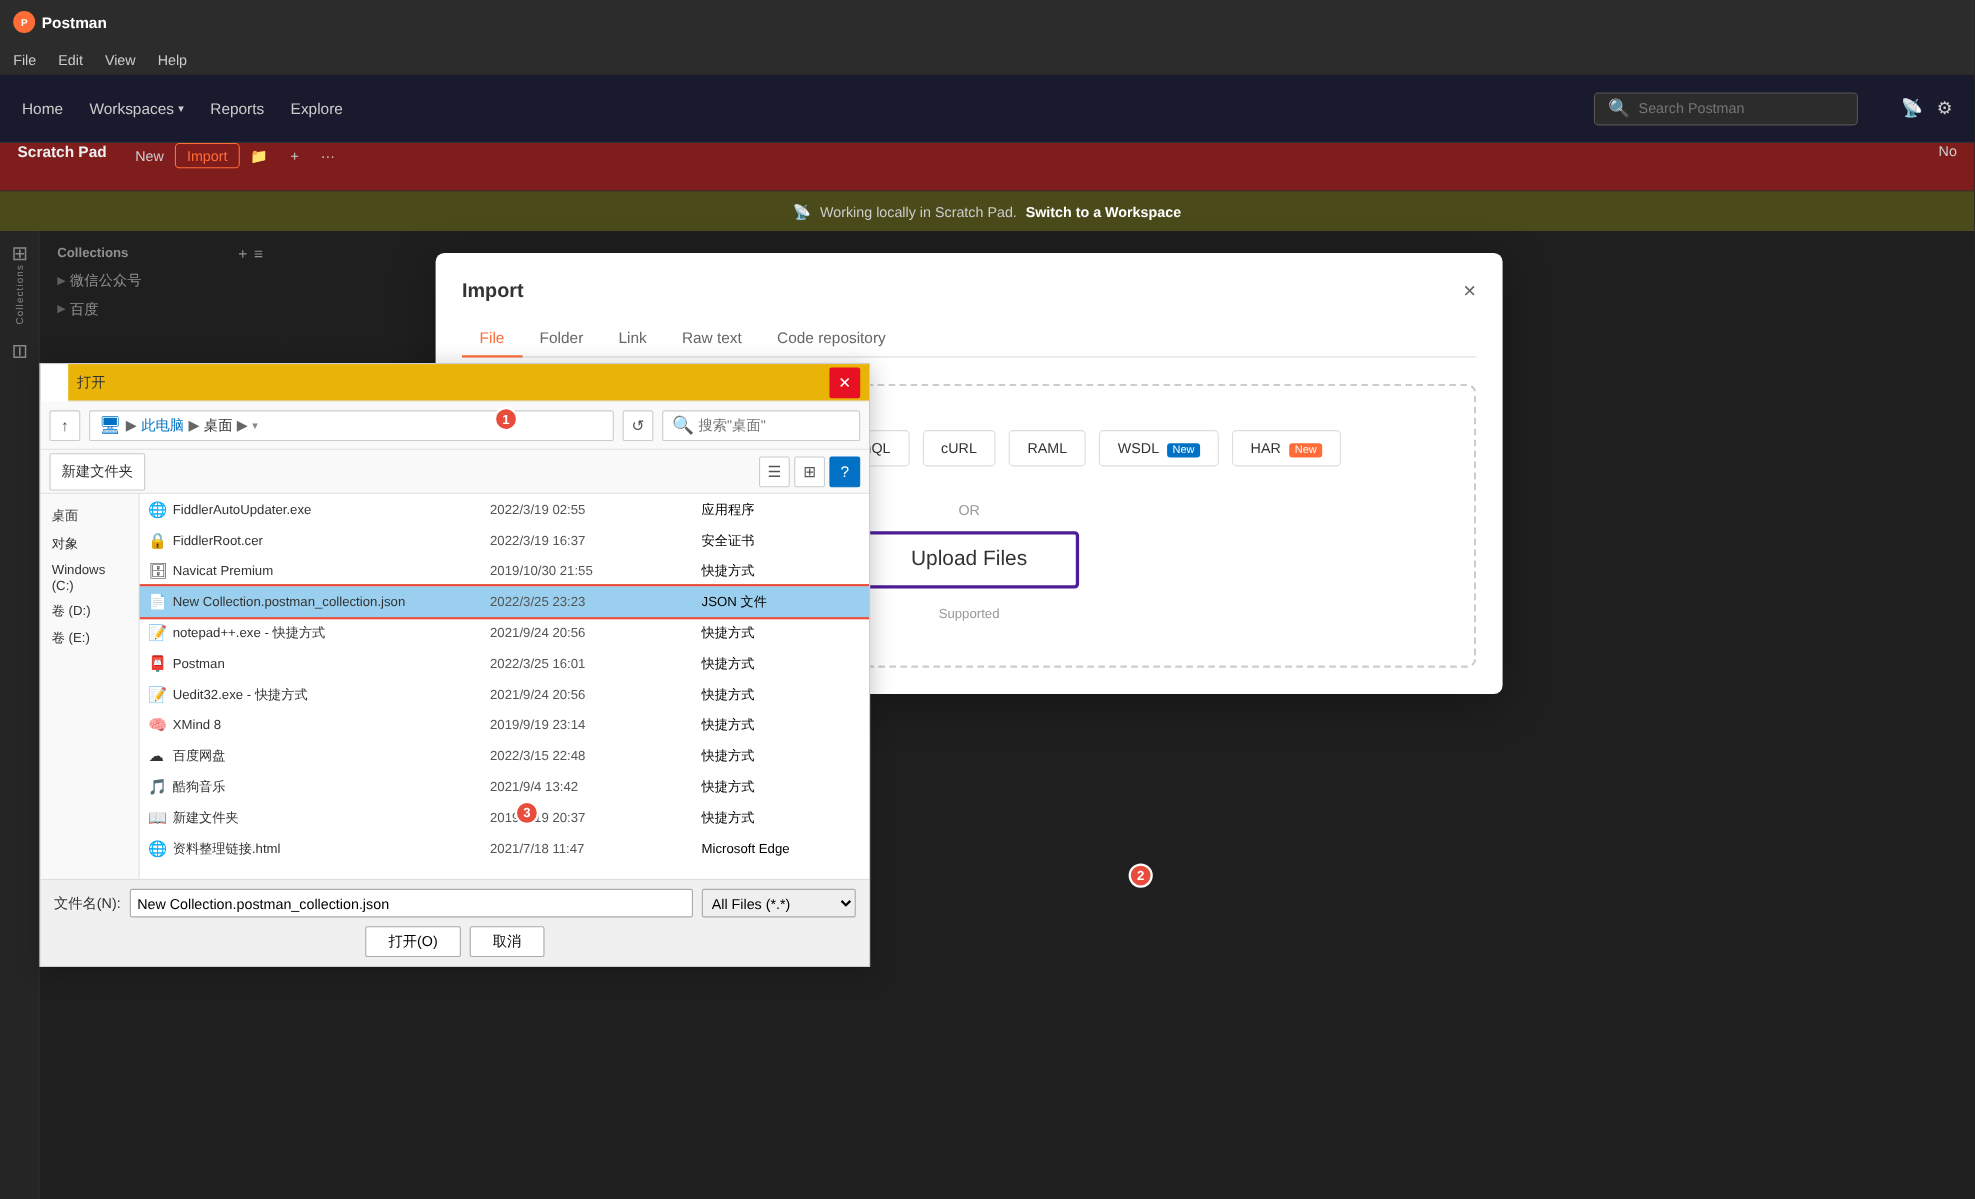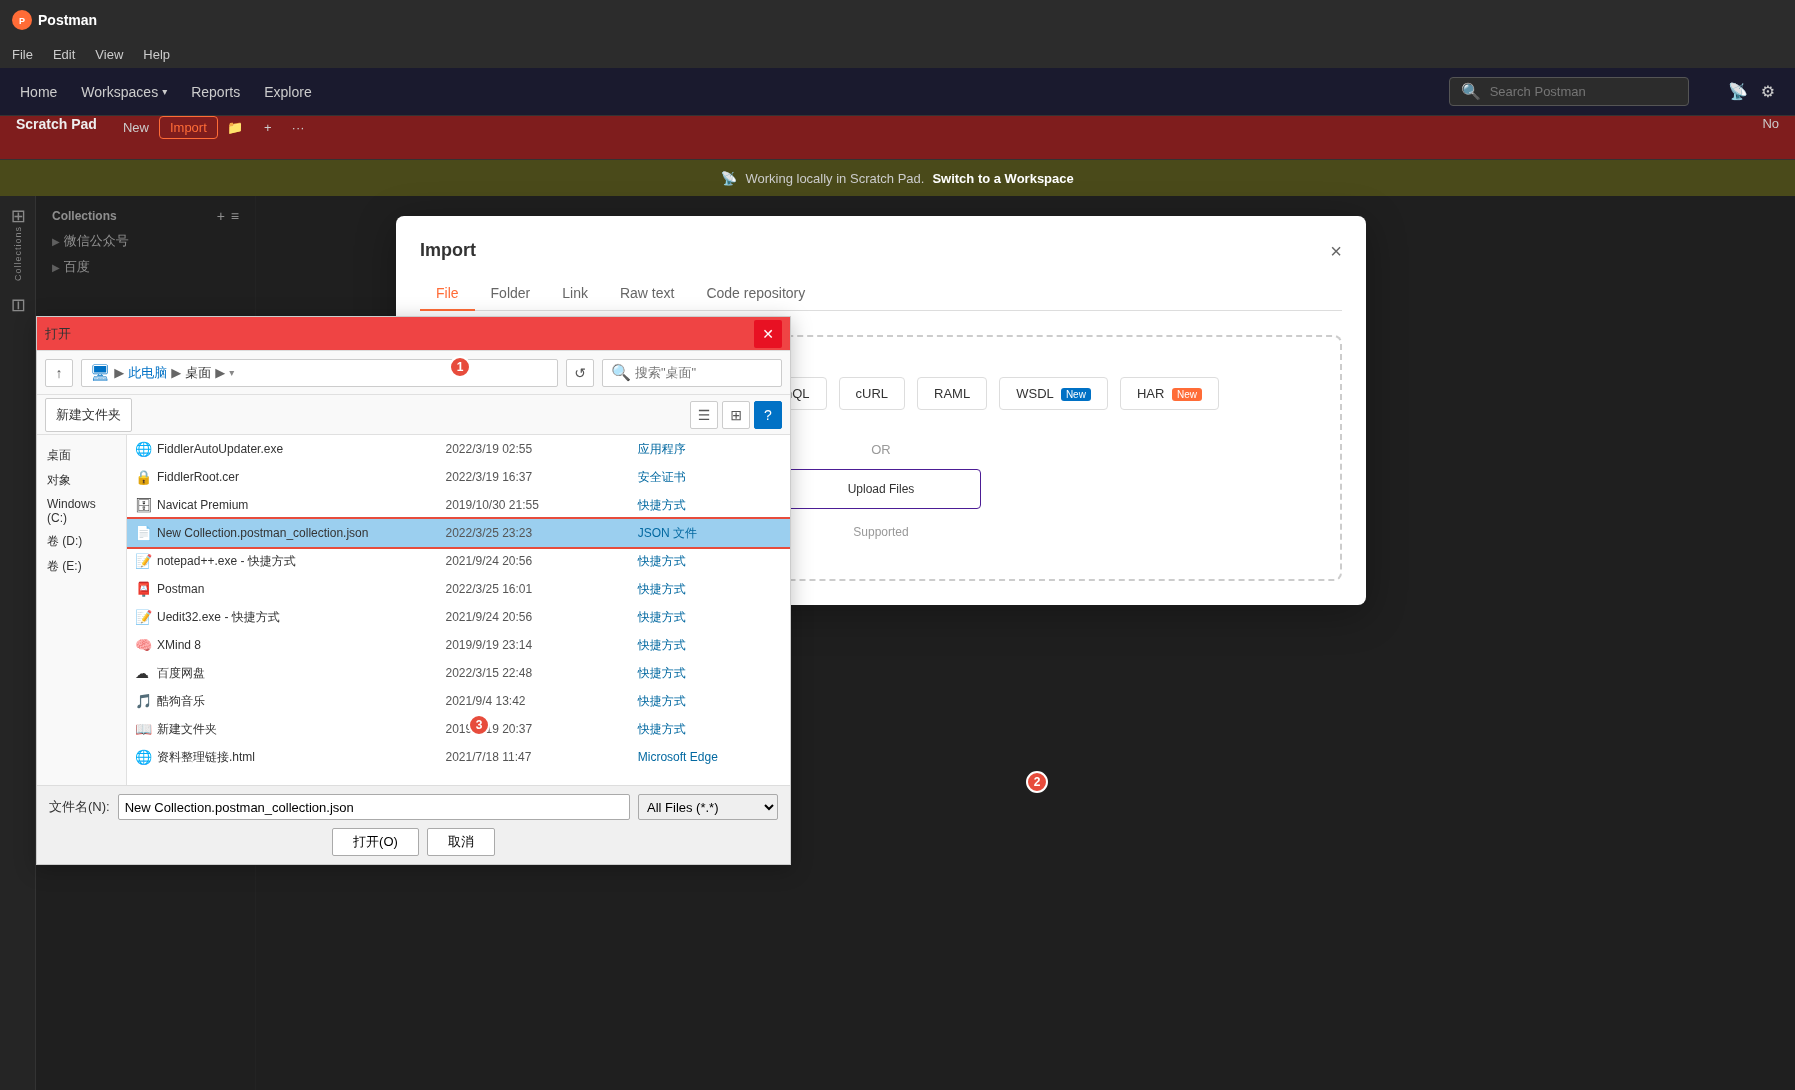--- a/index.html
+++ b/index.html
@@ -6,21 +6,21 @@
     body { font-family: -apple-system, BlinkMacSystemFont, 'Segoe UI', sans-serif; background: #2c2c2c; width: 1795px; height: 1090px; overflow: hidden; position: relative; }
 
     
     .topbar { background: #2c2c2c; height: 40px; display: flex; align-items: center; padding: 0 12px; gap: 8px; }
     .topbar-logo { display: flex; align-items: center; gap: 6px; color: #fff; font-size: 14px; font-weight: 600; }
     .logo-icon { width: 20px; height: 20px; background: #ff6c37; border-radius: 50%; display: flex; align-items: center; justify-content: center; color: white; font-size: 10px; }
     .menu-bar { background: #2c2c2c; height: 28px; display: flex; align-items: center; padding: 0 12px; gap: 20px; }
     .menu-bar span { color: #ccc; font-size: 13px; cursor: pointer; }
 
     
-    .navbar { background: #1a1a2e; height: 48px; display: flex; align-items: center; padding: 0 20px; gap: 24px; border-bottom: 1px solid #333; }
+    .navbar { background: #1a1a2e; height: 62px; display: flex; align-items: center; padding: 0 20px; gap: 24px; border-bottom: 1px solid #333; }
     .nav-link { color: #ccc; font-size: 14px; cursor: pointer; display: flex; align-items: center; gap: 4px; }
     .search-bar { margin-left: auto; background: #2c2c2c; border: 1px solid #555; border-radius: 4px; padding: 4px 12px; display: flex; align-items: center; gap: 8px; width: 240px; }
     .search-bar input { background: transparent; border: none; outline: none; color: #ccc; font-size: 13px; width: 100%; }
     .nav-icons { display: flex; gap: 12px; align-items: center; margin-left: 16px; }
     .nav-icon { color: #ccc; font-size: 16px; cursor: pointer; }
 
     
     .workspacebar { background: #7f1d1d; height: 44px; display: flex; align-items: flex-start; padding: 0 16px; border-bottom: 1px solid #333; }
     .workspace-title { color: #eee; font-size: 14px; font-weight: 600; margin-right: 16px; }
     .workspace-btn { color: #ccc; font-size: 13px; cursor: pointer; padding: 4px 10px; border-radius: 4px; border: none; background: transparent; }
@@ -51,27 +51,27 @@
     .modal-title { font-size: 18px; font-weight: 700; color: #333; }
     .modal-close { background: none; border: none; font-size: 20px; cursor: pointer; color: #666; line-height: 1; }
     .modal-tabs { display: flex; gap: 0; border-bottom: 1px solid #ddd; margin-bottom: 24px; }
     .modal-tab { padding: 8px 16px; font-size: 14px; color: #666; cursor: pointer; border-bottom: 2px solid transparent; margin-bottom: -1px; }
     .modal-tab.active { color: #ff6c37; border-bottom: 2px solid #ff6c37; }
     .import-source-row { display: flex; gap: 12px; flex-wrap: wrap; justify-content: center; margin-bottom: 20px; }
     .import-source-btn { padding: 8px 16px; border: 1px solid #ddd; border-radius: 4px; background: #fff; color: #333; font-size: 13px; cursor: pointer; }
     .badge-new { background: #ff6c37; color: white; font-size: 10px; padding: 1px 5px; border-radius: 3px; margin-left: 4px; }
     .badge-new-blue { background: #0071c5; color: white; font-size: 10px; padding: 1px 5px; border-radius: 3px; margin-left: 4px; }
     .import-or { color: #999; font-size: 13px; margin: 12px 0; }
-    .upload-btn { border: 1px solid #4c1d95; border-radius: 4px; padding: 12px 32px; background: #fff; color: #333; font-size: 12px; cursor: pointer; min-width: 200px; text-align: center; }
+    .upload-btn { border: 3px solid #4c1d95; border-radius: 4px; padding: 12px 32px; background: #fff; color: #333; font-size: 19px; cursor: pointer; min-width: 200px; text-align: center; }
     .import-dashed-area { border: 2px dashed #ccc; border-radius: 8px; width: 100%; padding: 40px; display: flex; flex-direction: column; align-items: center; justify-content: center; min-height: 200px; }
     .supported-text { color: #999; font-size: 12px; margin-top: 16px; }
 
     
     .file-dialog { position: absolute; left: 0; top: 120px; width: 755px; background: #fff; border: 1px solid #ccc; box-shadow: 0 4px 20px rgba(0,0,0,0.25); z-index: 30; }
-    .file-dialog-titlebar { background: #ef4444; height: 34px; display: flex; align-items: center; padding: 0 8px; justify-content: space-between; border-bottom: 1px solid #ddd; }
+    .file-dialog-titlebar { background: #eab308; height: 34px; display: flex; align-items: center; padding: 0 8px; justify-content: space-between; border-bottom: 1px solid #ddd; margin-left: 25px; }
     .file-dialog-title { font-size: 13px; color: #333; }
     .file-dialog-close { width: 28px; height: 28px; background: #e81123; border: none; color: white; font-size: 14px; cursor: pointer; display: flex; align-items: center; justify-content: center; border-radius: 2px; }
     .file-dialog-toolbar { background: #f9f9f9; height: 44px; display: flex; align-items: center; padding: 0 8px; gap: 8px; border-bottom: 1px solid #e0e0e0; }
     .breadcrumb-area { display: flex; align-items: center; gap: 4px; flex: 1; background: #fff; border: 1px solid #ccc; border-radius: 2px; height: 28px; padding: 0 8px; }
     .breadcrumb-item { color: #0071c5; font-size: 13px; cursor: pointer; }
     .breadcrumb-sep { color: #666; font-size: 13px; }
     .breadcrumb-current { color: #333; font-size: 13px; }
     .toolbar-btn { width: 28px; height: 28px; background: #fff; border: 1px solid #ccc; border-radius: 2px; cursor: pointer; display: flex; align-items: center; justify-content: center; font-size: 14px; color: #555; }
     .search-box { background: #fff; border: 1px solid #ccc; border-radius: 2px; height: 28px; padding: 0 8px; display: flex; align-items: center; gap: 4px; width: 180px; }
     .search-box input { border: none; outline: none; font-size: 13px; color: #666; width: 100%; }
@@ -84,21 +84,21 @@
     .file-list { flex: 1; overflow-y: auto; }
     .file-list-header { display: flex; background: #f0f0f0; border-bottom: 1px solid #ddd; height: 28px; align-items: center; padding: 0 8px; font-size: 12px; color: #555; user-select: none; }
     .file-col-name { flex: 3; cursor: pointer; }
     .file-col-date { flex: 2; cursor: pointer; }
     .file-col-type { flex: 1.5; cursor: pointer; }
     .file-row { display: flex; align-items: center; height: 28px; padding: 0 8px; font-size: 12px; color: #333; cursor: pointer; }
     .file-row.selected { background: #9bcfef; }
     .file-icon { width: 18px; margin-right: 4px; font-size: 14px; }
     .file-name { flex: 3; overflow: hidden; text-overflow: ellipsis; white-space: nowrap; }
     .file-date { flex: 2; color: #555; }
-    .file-type { flex: 1.5; color: #0369a1; }
+    .file-type { flex: 1.5; color: #000000; }
     .file-dialog-footer { background: #f0f0f0; padding: 8px 12px; border-top: 1px solid #ddd; }
     .footer-row { display: flex; align-items: center; gap: 8px; margin-bottom: 8px; }
     .footer-label { font-size: 13px; color: #333; white-space: nowrap; }
     .footer-input { flex: 1; height: 26px; border: 1px solid #aaa; border-radius: 2px; padding: 0 6px; font-size: 13px; }
     .footer-select { height: 26px; border: 1px solid #aaa; border-radius: 2px; padding: 0 4px; font-size: 13px; min-width: 140px; }
     .footer-buttons { display: flex; justify-content: center; gap: 8px; }
     .footer-btn-primary { background: #fff; border: 1px solid #aaa; border-radius: 2px; padding: 4px 20px; font-size: 13px; cursor: pointer; }
 
     
     .num-badge { position: absolute; background: #e74c3c; color: white; border-radius: 50%; width: 22px; height: 22px; display: flex; align-items: center; justify-content: center; font-size: 12px; font-weight: bold; z-index: 40; border: 2px solid white; }

